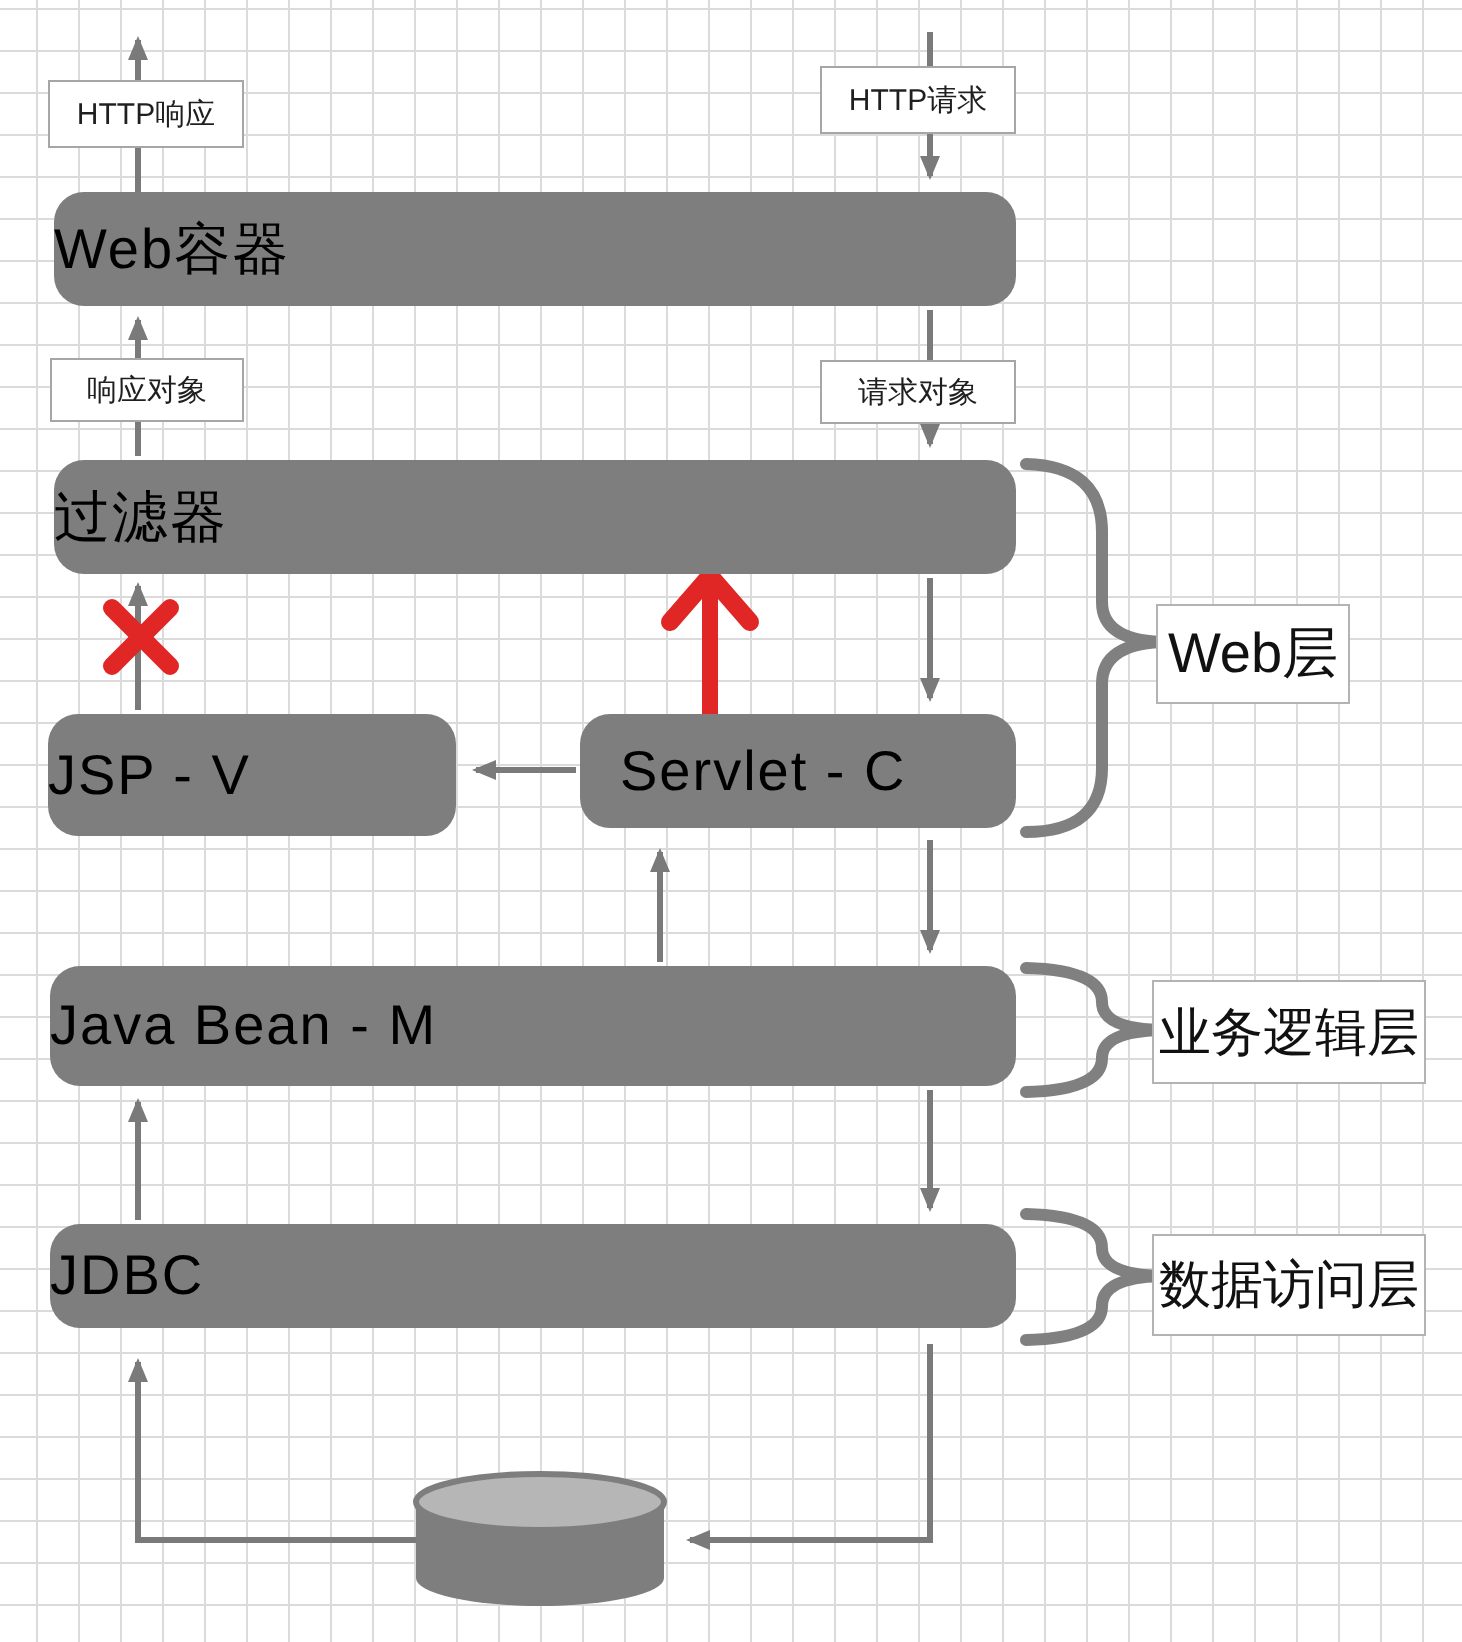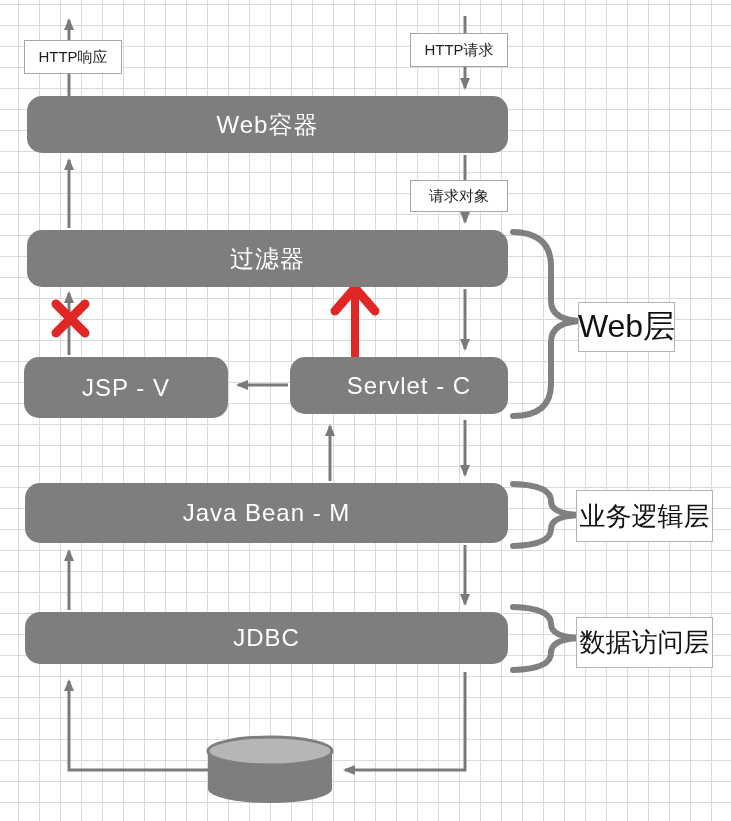--- a/index.html
+++ b/index.html
@@ -12,23 +12,23 @@
     background-image:
       linear-gradient(#dbdbdb 1px, transparent 1px),
       linear-gradient(90deg, #dbdbdb 1px, transparent 1px);
     background-size:21px 21px;
     background-position:-3px 4px;
   }
 
   svg.layer { position:absolute; left:0; top:0; width:731px; height:821px; }
 
   .node {
-    position:absolute; display:flex; align-items:center; justify-content:center;
+    position:absolute; display:flex; align-items:center; 
     background:#7e7e7e; border-radius:15px;
-    color:#ffffff; font-weight:300; font-size:24px; letter-spacing:1px;
+    color:#000000; font-weight:300; font-size:28px; letter-spacing:1px;
   }
   .node-web-container { left:27px; top:96px;  width:481px; height:57px; }
   .node-filter        { left:27px; top:230px; width:481px; height:57px; }
   .node-jsp           { left:24px; top:357px; width:204px; height:61px; }
   .node-servlet       { left:290px; top:357px; width:218px; height:57px;padding-left:20px; }
   .node-java-bean     { left:25px; top:483px; width:483px; height:60px; }
   .node-jdbc          { left:25px; top:612px; width:483px; height:52px; }
 
   .tag {
     position:absolute; display:flex; align-items:center; justify-content:center;
@@ -38,21 +38,21 @@
   .tag-http-response   { left:24px;  top:40px;  width:98px;  height:34px; }
   .tag-http-request    { left:410px; top:33px;  width:98px;  height:34px; }
   .tag-response-object { left:25px;  top:179px; width:97px;  height:32px; }
   .tag-request-object  { left:410px; top:180px; width:98px;  height:32px; }
 
   .layer-tag {
     position:absolute; display:flex; align-items:center; justify-content:center;
     background:#ffffff; border:1px solid #b3b3b3;
     color:#111; font-size:26px; font-weight:300; white-space:nowrap;
   }
-  .tag-web-layer      { left:578px; top:302px; width:97px;  height:50px; font-size:32px; }
+  .tag-web-layer      { left:578px; top:302px; width:97px;  height:50px; font-size:28px; }
   .tag-business-layer { left:576px; top:490px; width:137px; height:52px; }
   .tag-data-layer     { left:576px; top:617px; width:137px; height:51px; }
 
   .mysql-text {
     position:absolute; left:208px; top:757px; width:125px; height:36px;
     display:flex; align-items:center; justify-content:center;
     color:#f2f2f2; font-size:26px; font-weight:300;
   }
 </style>
 </head>
@@ -114,20 +114,23 @@
   <div class="node node-jdbc">
     <span>JDBC</span>
   </div>
 
   <div class="tag tag-http-response">
     <span>HTTP响应</span>
   </div>
   <div class="tag tag-http-request">
     <span>HTTP请求</span>
   </div>
+  <div class="tag tag-response-object">
+    <span>响应对象</span>
+  </div>
   <div class="tag tag-request-object">
     <span>请求对象</span>
   </div>
 
   <div class="layer-tag tag-web-layer">
     <span>Web层</span>
   </div>
   <div class="layer-tag tag-business-layer">
     <span>业务逻辑层</span>
   </div>

